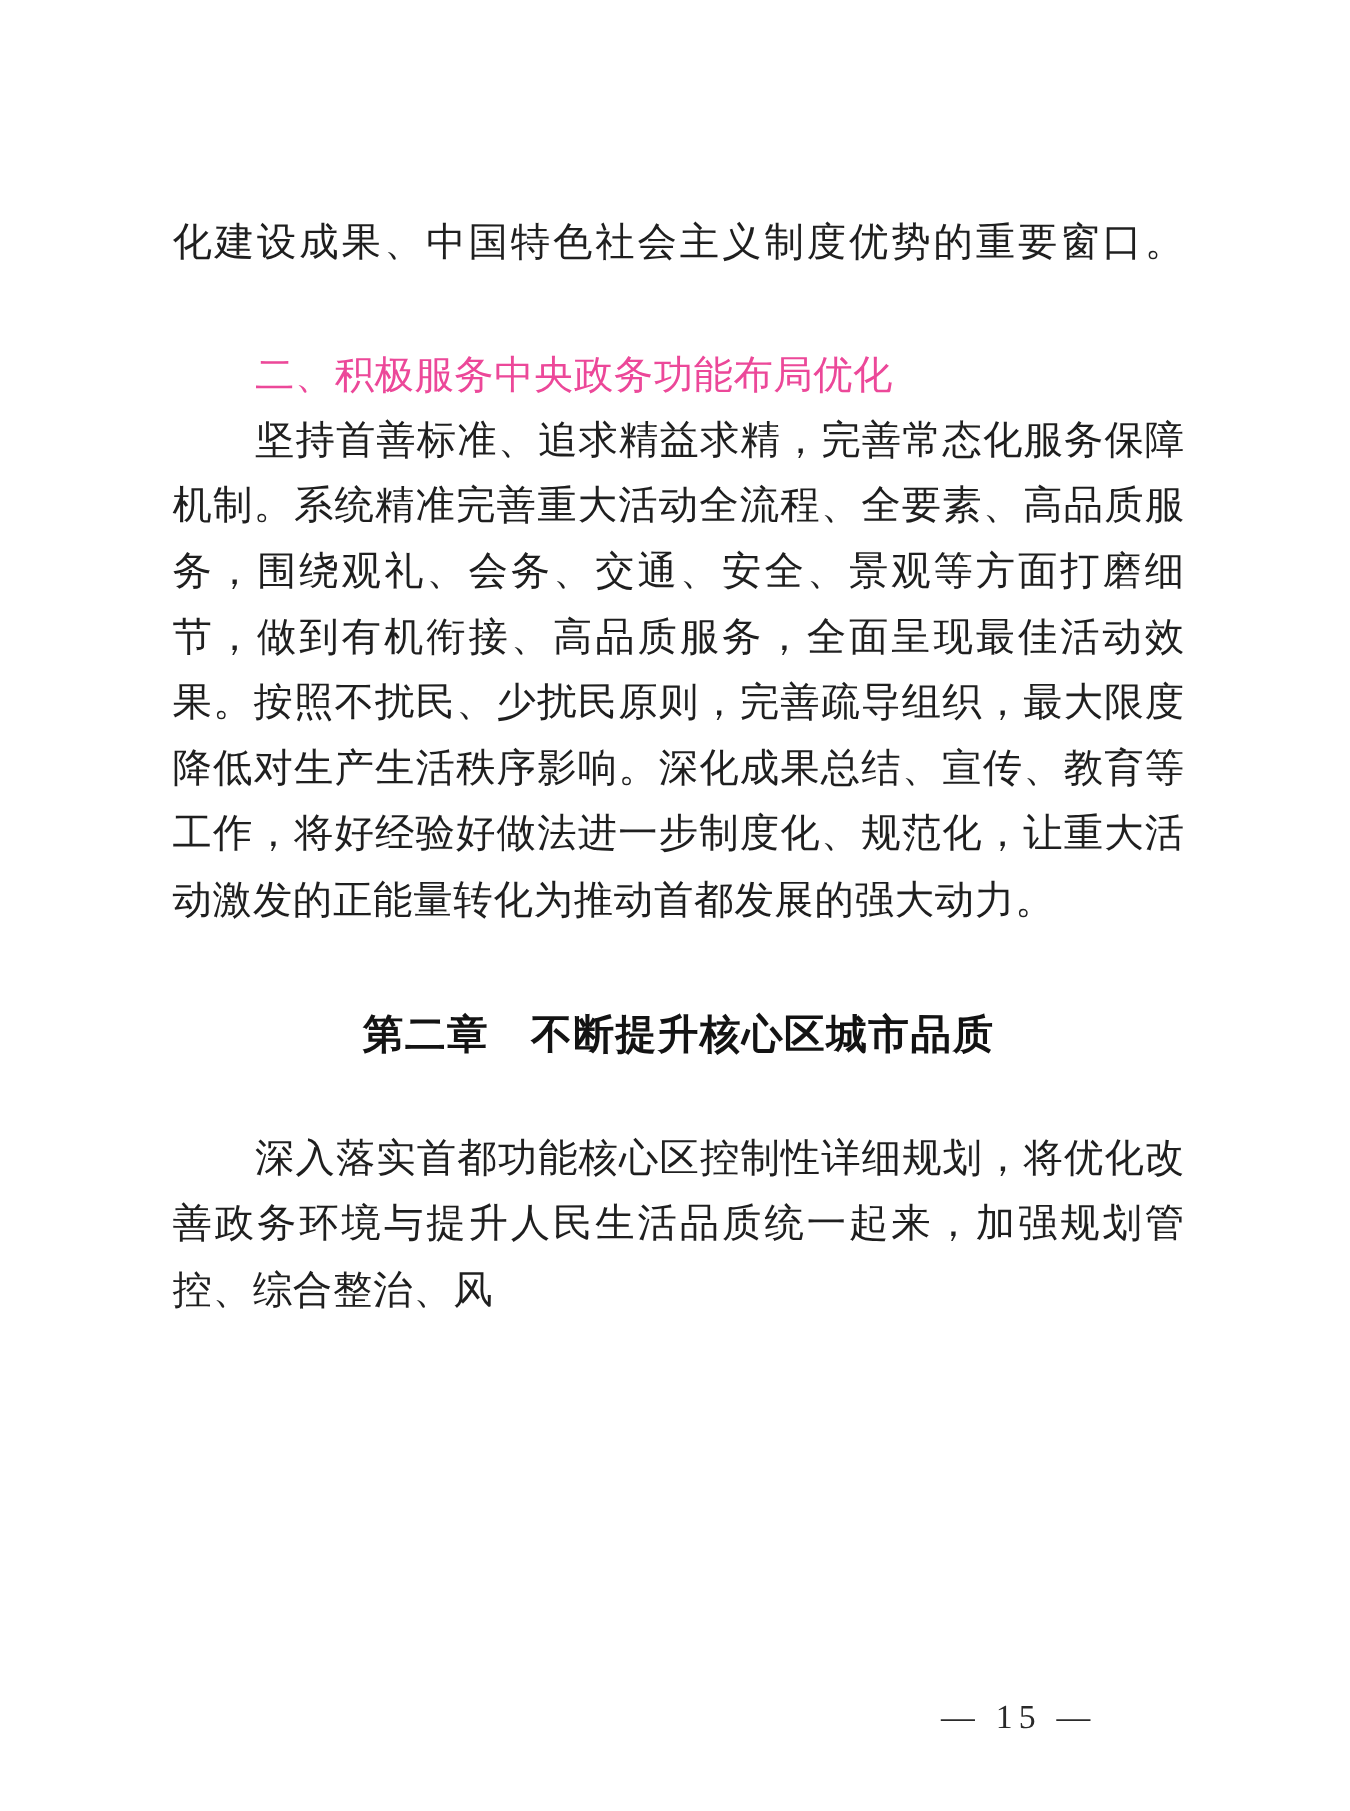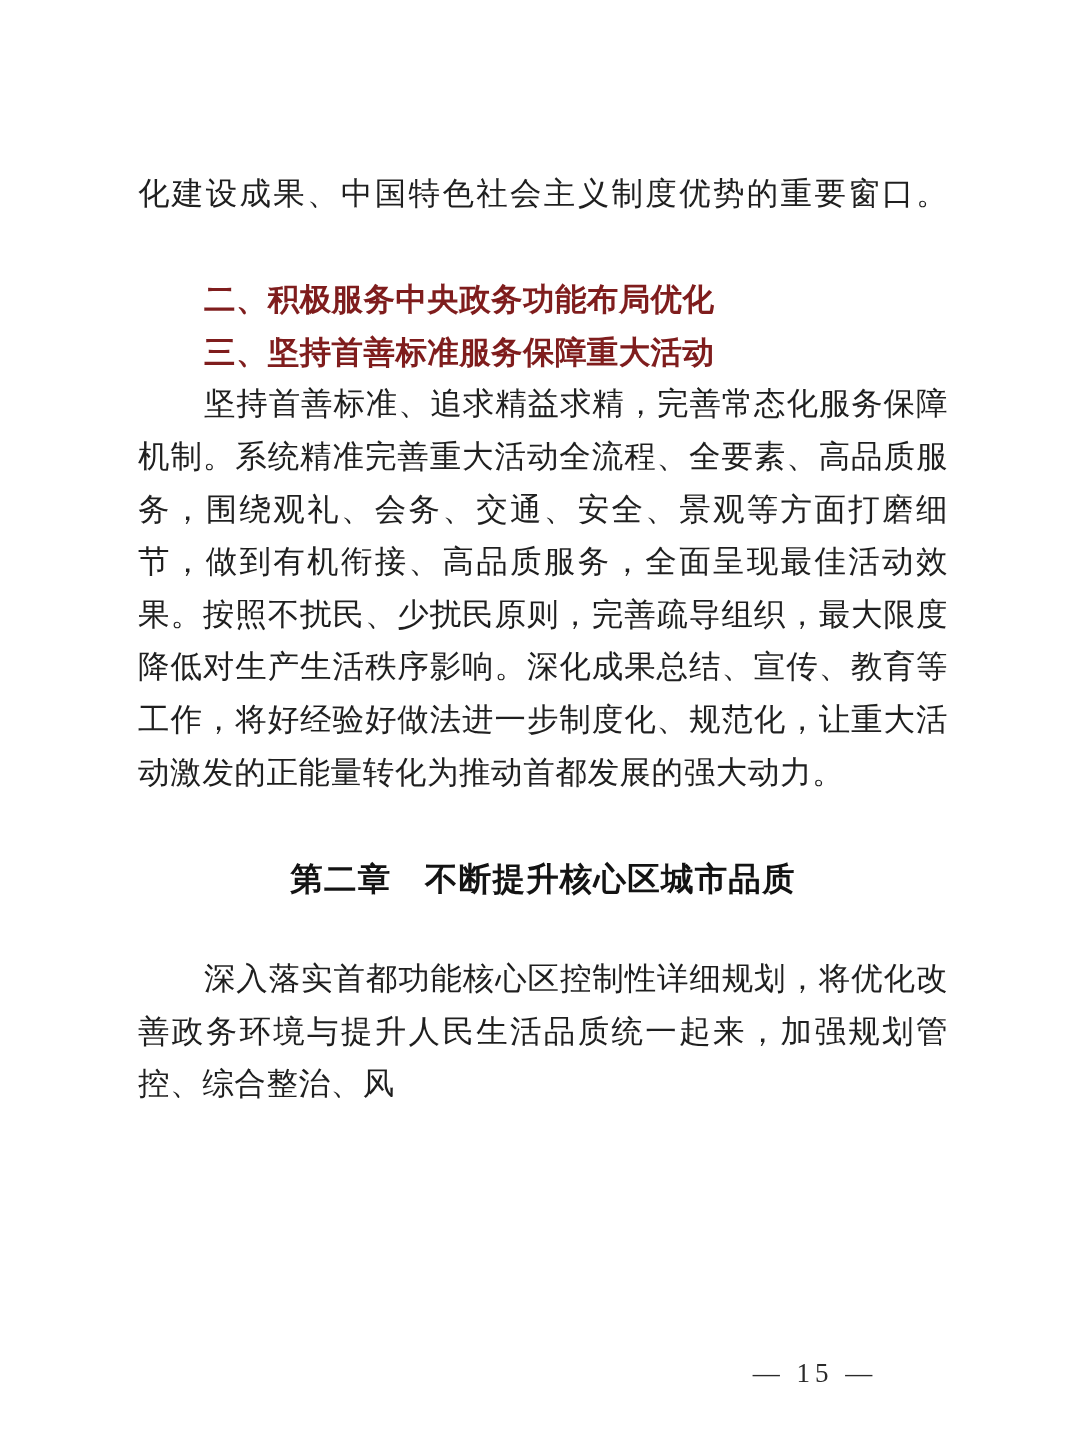--- a/index.html
+++ b/index.html
@@ -58,22 +58,22 @@
     content: "";
     display: inline-block;
     width: 100%;
   }
 
   
   .section-heading {
     font-family: "Liberation Sans", "DejaVu Sans", sans-serif;
     font-size: 31.5px;
     line-height: 52.6px;
-    font-weight: 700;
-    color: #7f1d1d;
+    font-weight: 400;
+    color: #ec4899;
     letter-spacing: 0.4px;
     margin: 0;
     padding-left: 66px;
     white-space: nowrap;
   }
 
   
   .chapter-title {
     font-family: "Liberation Sans", "DejaVu Sans", sans-serif;
     font-size: 32.5px;
@@ -113,21 +113,20 @@
 
 <div class="page">
 
   <div class="content">
 
     <p class="body-line">化建设成果、中国特色社会主义制度优势的重要窗口。</p>
 
     <h2 class="section-heading">二、积极服务中央政务功能布局优化</h2>
 
 
-    <h2 class="section-heading">三、坚持首善标准服务保障重大活动</h2>
 
     <p class="para">坚持首善标准、追求精益求精，完善常态化服务保障机制。系统精准完善重大活动全流程、全要素、高品质服务，围绕观礼、会务、交通、安全、景观等方面打磨细节，做到有机衔接、高品质服务，全面呈现最佳活动效果。按照不扰民、少扰民原则，完善疏导组织，最大限度降低对生产生活秩序影响。深化成果总结、宣传、教育等工作，将好经验好做法进一步制度化、规范化，让重大活动激发的正能量转化为推动首都发展的强大动力。</p>
 
     <div class="gap-before-chapter"></div>
 
     <h1 class="chapter-title">第二章　不断提升核心区城市品质</h1>
 
     <div class="gap-after-chapter"></div>
 
     <p class="para">深入落实首都功能核心区控制性详细规划，将优化改善政务环境与提升人民生活品质统一起来，加强规划管控、综合整治、风</p>

